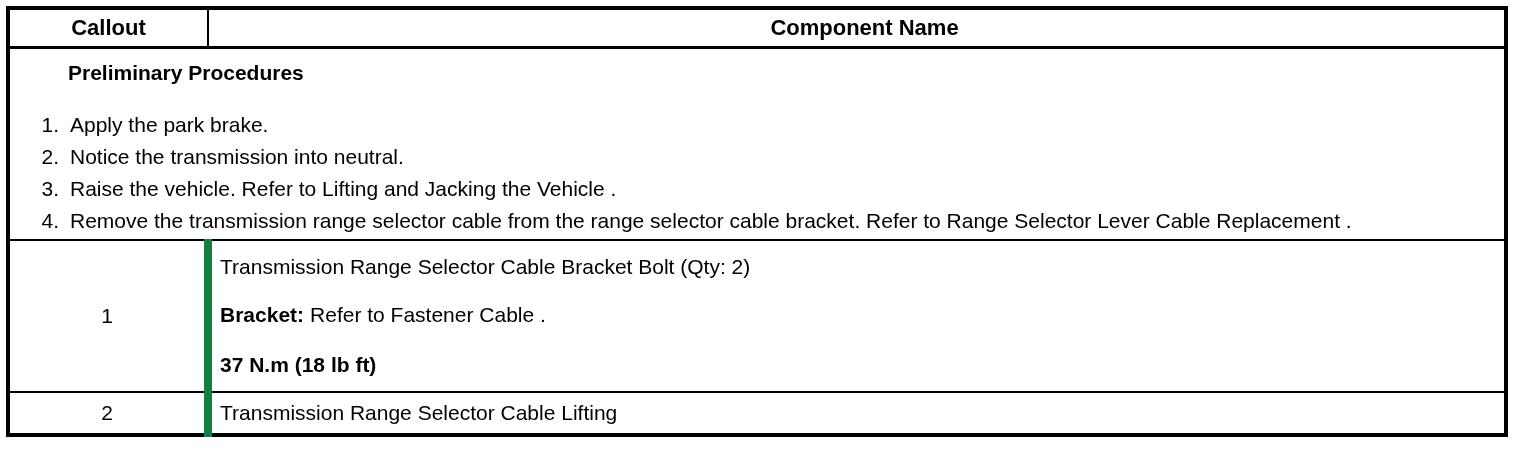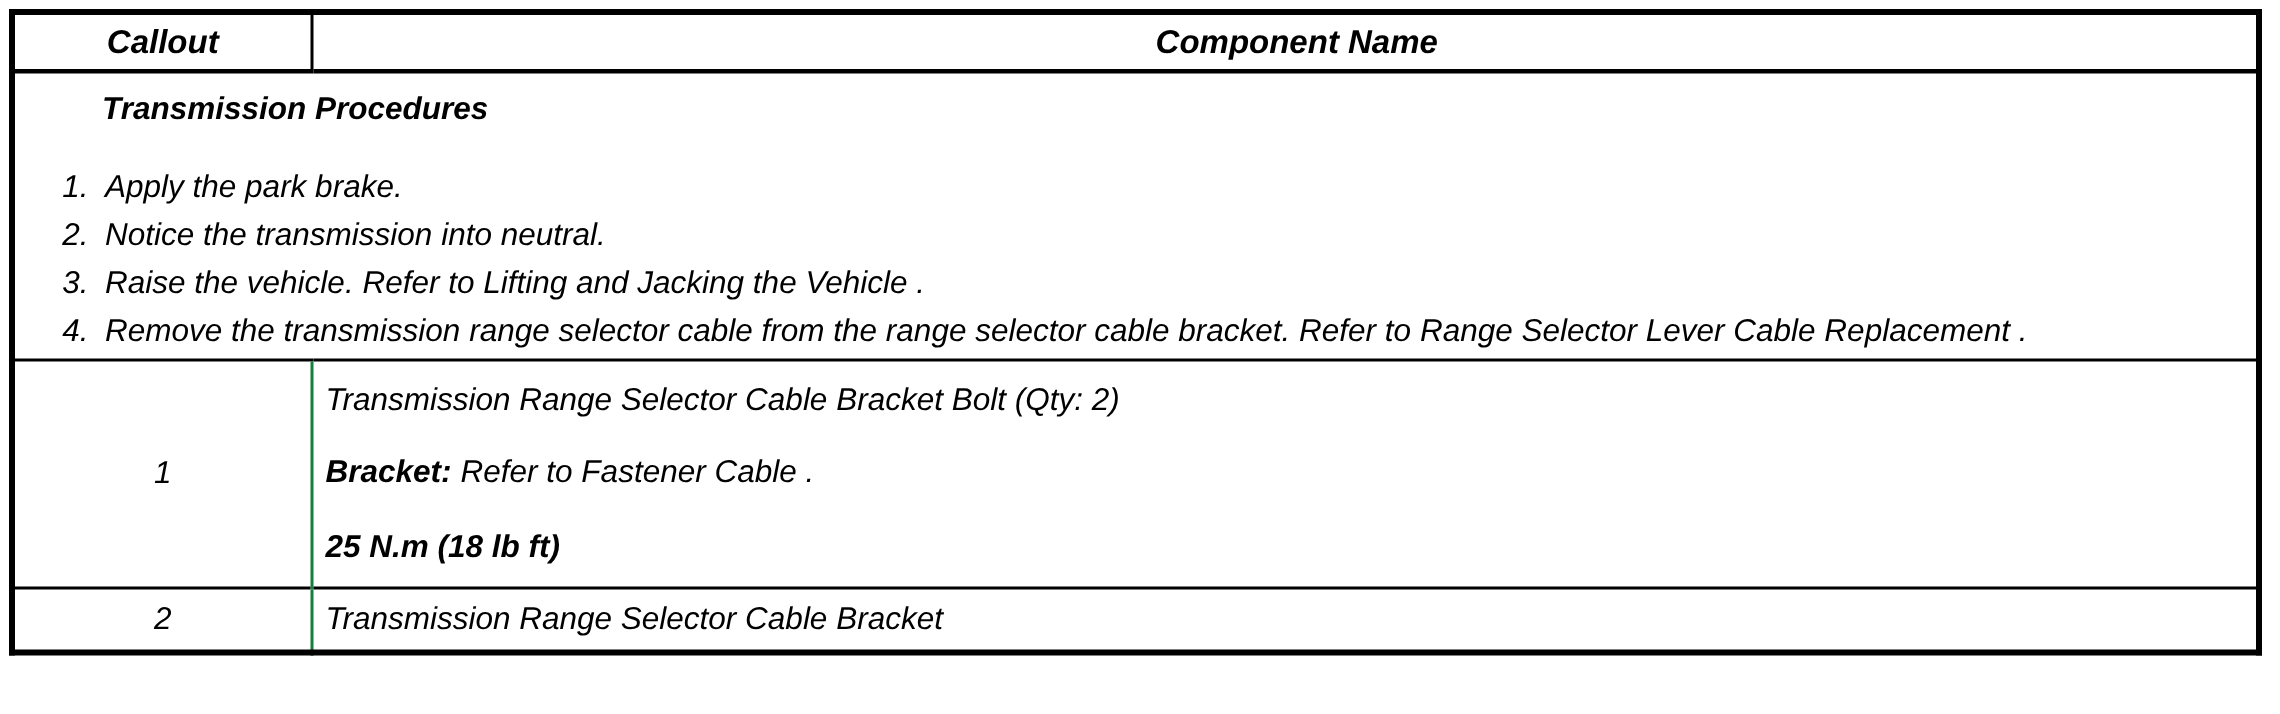--- a/index.html
+++ b/index.html
@@ -13,21 +13,20 @@
     color: #000000;
   }
 
   .doc-table {
     border-collapse: collapse;
     table-layout: fixed;
     margin: 6px 14px 0 6px;
     width: 1502px;
     border: 4px solid #000000;
     background: #ffffff;
-    font-style: italic;
   }
 
   .col-callout { width: 200px; }
 
   
   .doc-table th {
     border-bottom: 3px solid #000000;
     height: 36px;
     vertical-align: middle;
     text-align: center;
@@ -38,21 +37,21 @@
   .doc-table th.component-head { border-left: 2px solid #000000; padding-left: 16px; }
 
   
   .doc-table td {
     vertical-align: middle;
     font-size: 21px;
     line-height: 32px;
     padding: 0;
   }
   .row-divided td { border-top: 2px solid #000000; }
-  td.component-cell { border-left: 2px solid #15803d; }
+  td.component-cell { border-left: 8px solid #15803d; }
 
   
   td.prelim-cell {
     vertical-align: top;
     padding: 8px 80px 2px 0;
   }
   .prelim-title {
     font-weight: bold;
     margin: 0 0 20px 58px;
     line-height: 32px;
@@ -89,21 +88,21 @@
   </colgroup>
   <thead>
     <tr>
       <th class="callout-head">Callout</th>
       <th class="component-head">Component Name</th>
     </tr>
   </thead>
   <tbody>
     <tr>
       <td colspan="2" class="prelim-cell">
-        <div class="prelim-title">Transmission Procedures</div>
+        <div class="prelim-title">Preliminary Procedures</div>
         <div class="steps">
           <div class="step">
             <span class="step-num">1.</span>
             <span class="step-text">Apply the park brake.</span>
           </div>
           <div class="step">
             <span class="step-num">2.</span>
             <span class="step-text">Notice the transmission into neutral.</span>
           </div>
           <div class="step">
@@ -116,24 +115,24 @@
           </div>
         </div>
       </td>
     </tr>
 
     <tr class="row-divided">
       <td class="callout-cell">1</td>
       <td class="component-cell">
         <p class="name-line">Transmission Range Selector Cable Bracket Bolt (Qty: 2)</p>
         <p class="notice-line"><span class="b notice-label">Bracket:</span><span>Refer to Fastener Cable .</span></p>
-        <p class="torque-line">25 N.m (18 lb ft)</p>
+        <p class="torque-line">37 N.m (18 lb ft)</p>
       </td>
     </tr>
 
     <tr class="row-divided">
       <td class="callout-cell">2</td>
       <td class="component-cell single-line">
-        <p class="name-line">Transmission Range Selector Cable Bracket</p>
+        <p class="name-line">Transmission Range Selector Cable Lifting</p>
       </td>
     </tr>
   </tbody>
 </table>
 
 </body></html>

